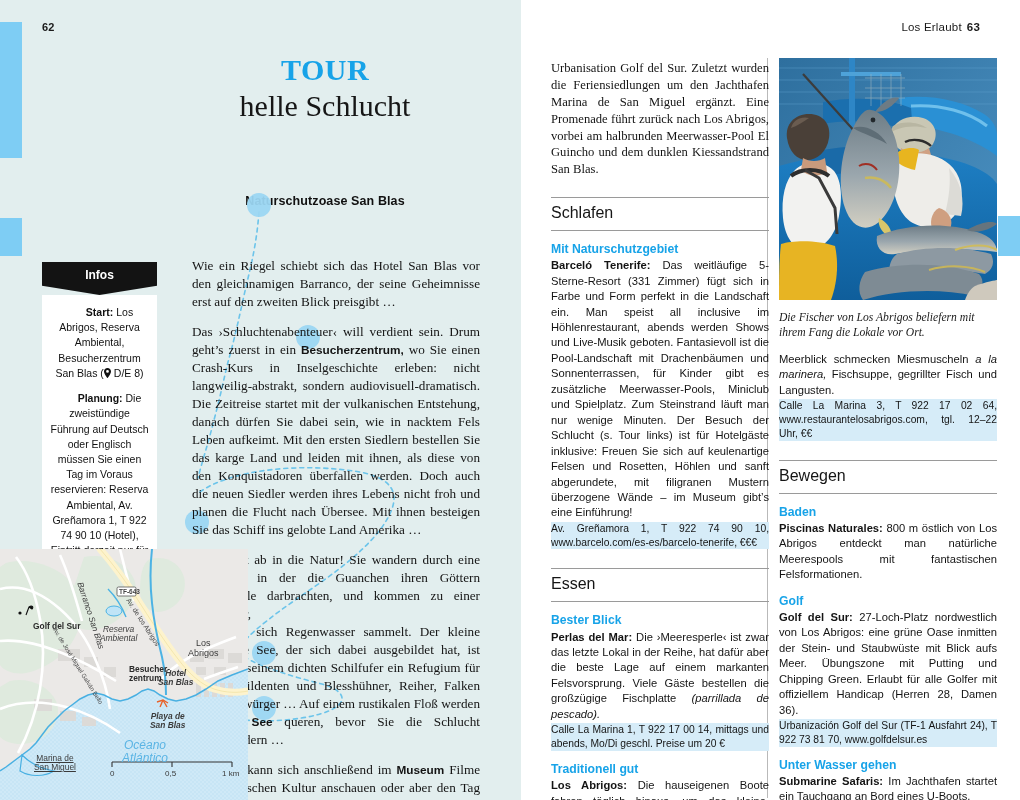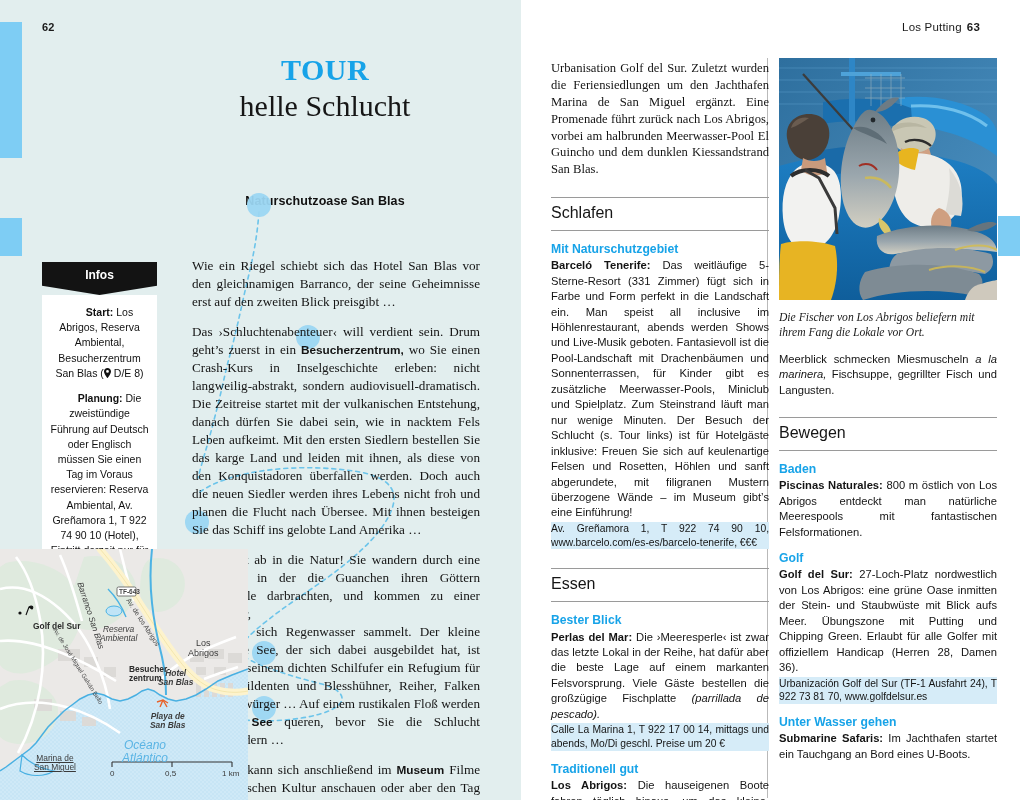--- a/index.html
+++ b/index.html
@@ -143,21 +143,21 @@
 <div class="page">
 
   <div class="left-tint"></div>
 
   <div class="tab-left-a"></div>
   <div class="tab-left-b"></div>
   <div class="tab-right"></div>
 
   <div class="folio folio-left">62</div>
   <div class="folio folio-right">
-    <span>Los Putting</span><b>63</b>
+    <span>Los Erlaubt</span><b>63</b>
   </div>
 
   <div class="tour-head">
     <div class="tour-kicker">TOUR</div>
     <div class="tour-title">
       <div>helle Schlucht</div>
     </div>
   </div>
   <div class="tour-sub">Naturschutzoase San Blas</div>
 
@@ -451,20 +451,21 @@
     </div>
 
     <div class="entry">
       <div class="sub-head">Traditionell gut</div>
       <p class="tight"><b>Los Abrigos:</b><span> Die hauseigenen Boote fahren täglich hinaus, um das kleine, familiäre Lokal mit frischer Ware zu versorgen. Mit Meerblick schmecken Miesmuscheln </span></p>
     </div>
   </div>
 
   <div class="col col-right" style="top:352px;">
     <p class="tight"><span>Meerblick schmecken Miesmuscheln </span><i>a la marinera,</i><span> Fischsuppe, gegrillter Fisch und Langusten.</span></p>
+    <span class="addr">Calle La Marina 3, T 922 17 02 64, www.restaurantelosabrigos.com, tgl. 12–22 Uhr, €€</span>
 
     <div class="sec-head">Bewegen</div>
 
     <div class="entry">
       <div class="sub-head">Baden</div>
       <p class="tight"><b>Piscinas Naturales:</b><span> 800 m östlich von Los Abrigos entdeckt man natürliche Meerespools mit fantastischen Felsformationen.</span></p>
     </div>
 
     <div class="entry">
       <div class="sub-head">Golf</div>

